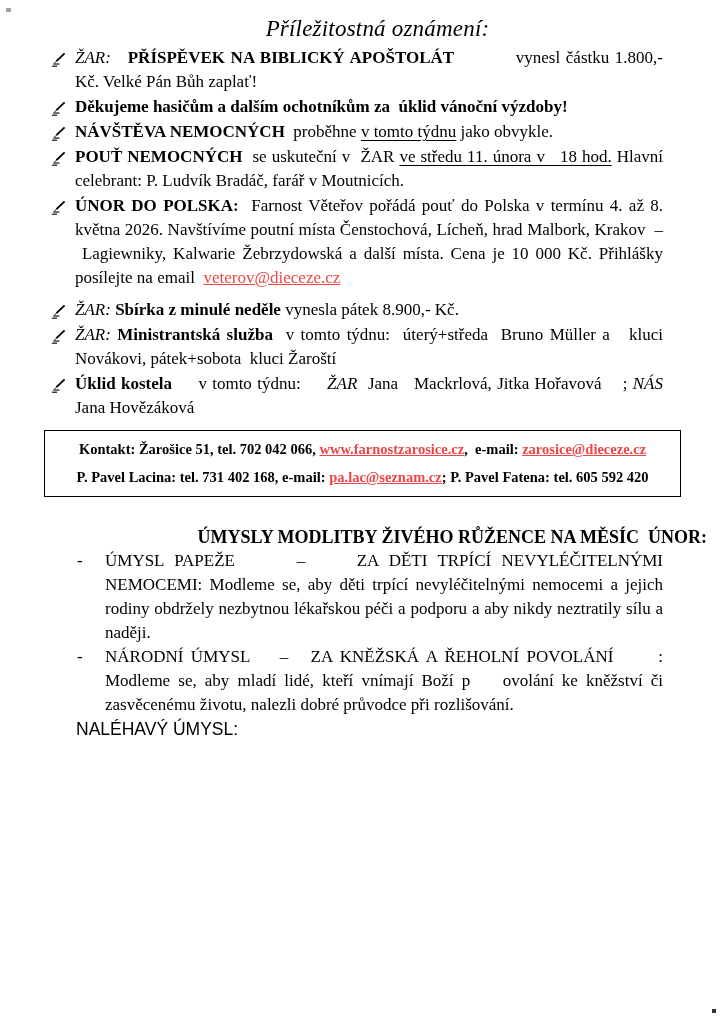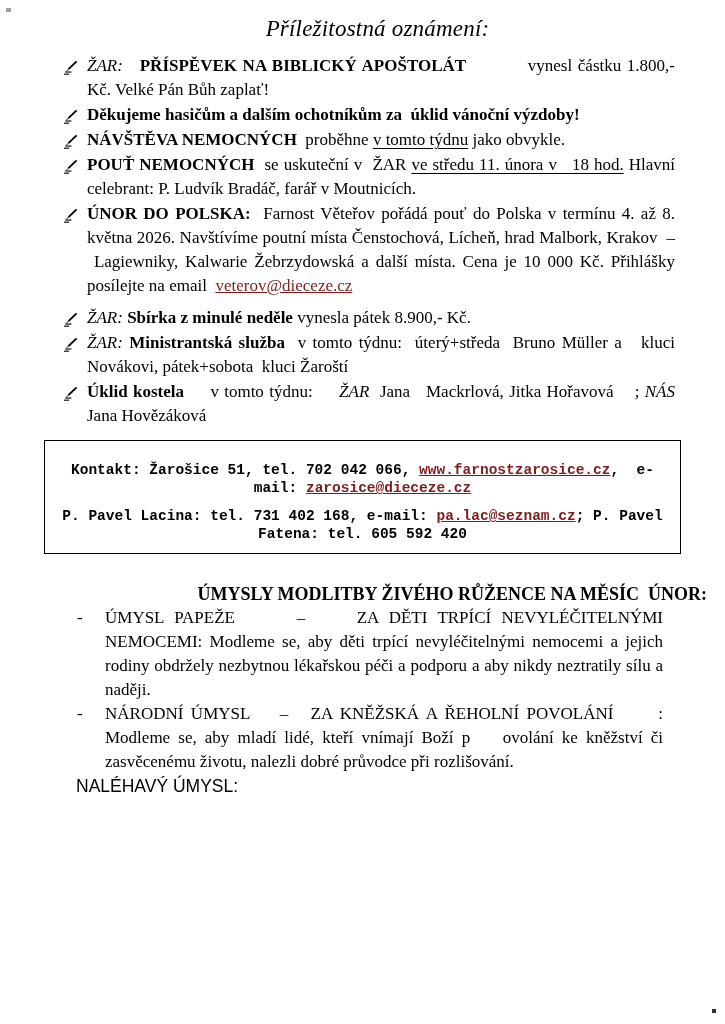--- a/index.html
+++ b/index.html
@@ -13,51 +13,50 @@
   }
   .page{padding-top:16px;}
   .title{
     text-align:center;
     font-size:23px;
     font-weight:normal;
     font-style:italic;
     margin:0 0 4px 30px;
     letter-spacing:.2px;
   }
-  .blist{margin:12px;}
+  .blist{margin:0;}
   .item{
     position:relative;
     margin:0 18px 1px 75px;
     width:588px;
     font-size:17px;
     line-height:24px;
     text-align:justify;
   }
   .pen{
     position:absolute;
     left:-24px;top:5px;
     width:15px;height:16px;
   }
   .item b,.dash-item b{font-weight:bold;}
   .it{font-style:italic;}
   .u{text-decoration:underline;text-underline-offset:3px;}
   .link{
-    color:#7f1d1d;
+    color:#ef4444;
     text-decoration:underline;
     cursor:pointer;
   }
   .gap-top{margin-top:8px;}
   .contact-box{
     margin:10px 44px 16px 44px;
     border:1.5px solid #000;
-    padding:20px 8px 10px 8px;
+    padding:9px 8px 10px 8px;
     text-align:center;
     font-weight:bold;
     font-size:14.5px;
-    font-family:Liberation Mono, monospace;
   }
   .contact-line{line-height:18px;}
   .contact-line + .contact-line{margin-top:10px;}
   .contact-box .link{font-weight:bold;}
   .intent-heading{
     margin:28px 18px 0 52px;
     font-size:18px;
     font-weight:bold;
     line-height:24px;
     text-align:right;

